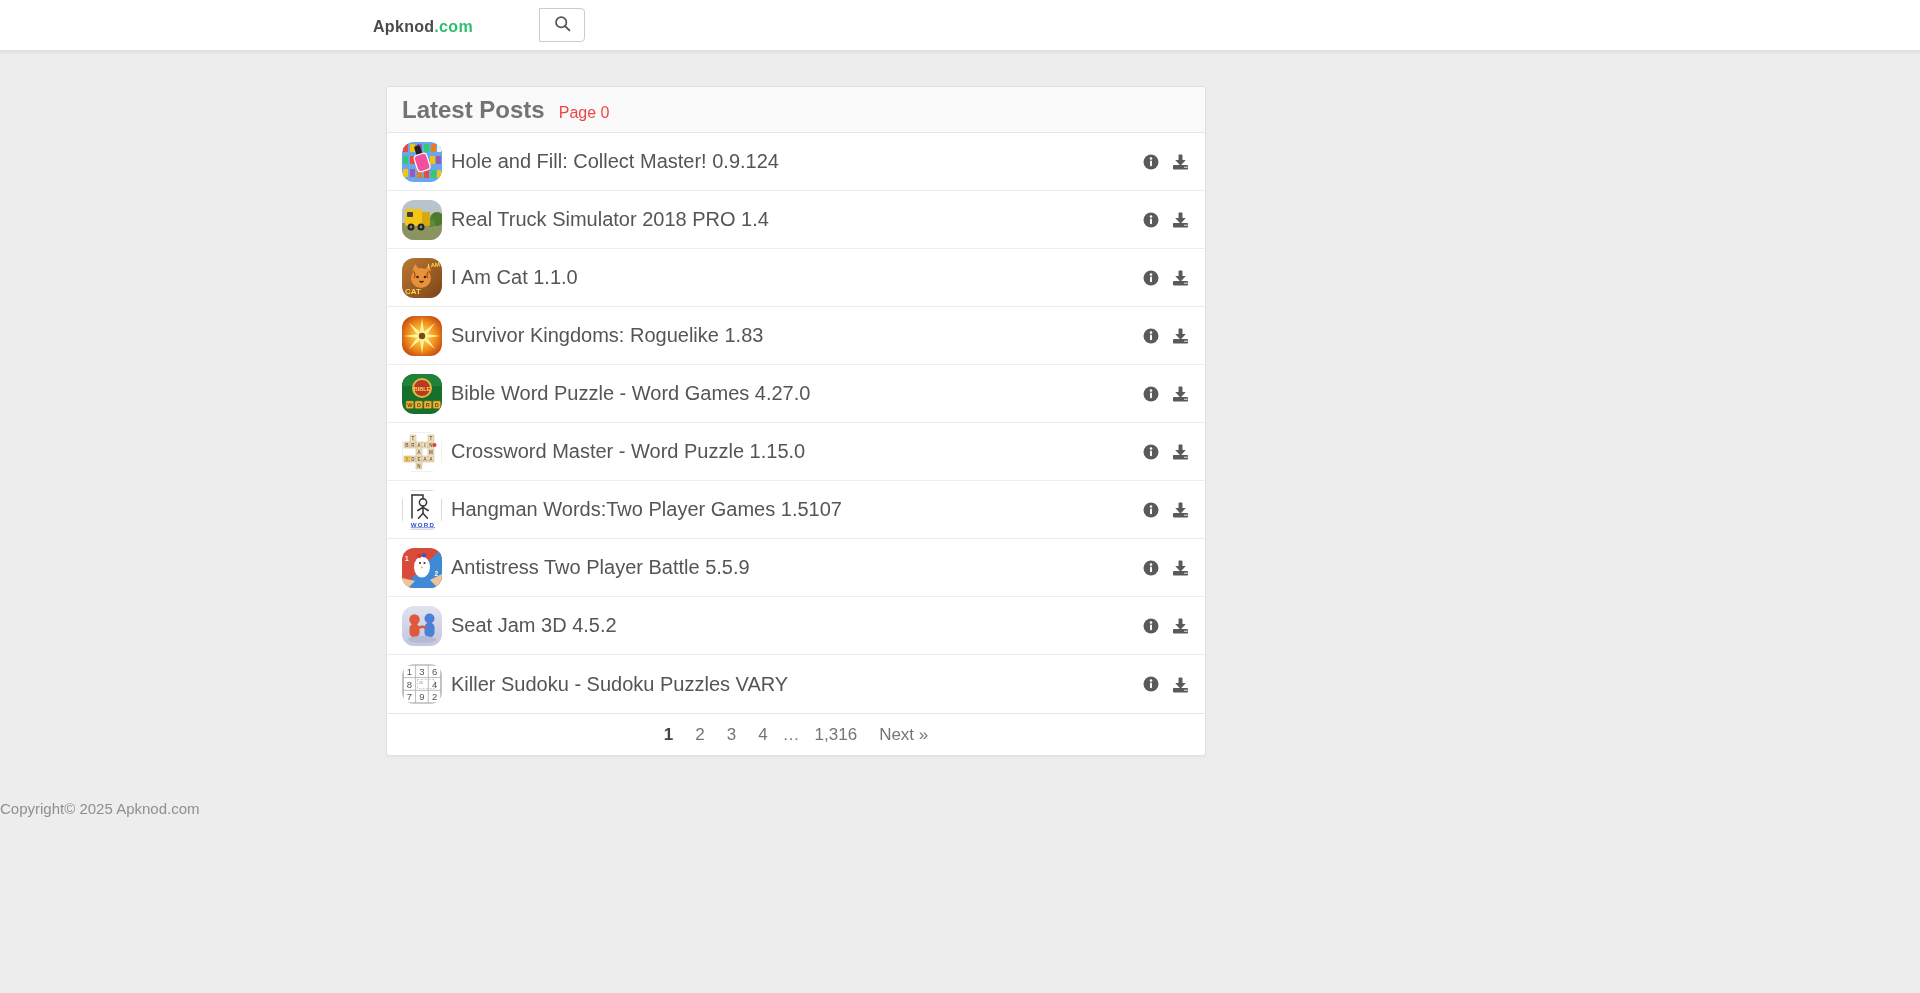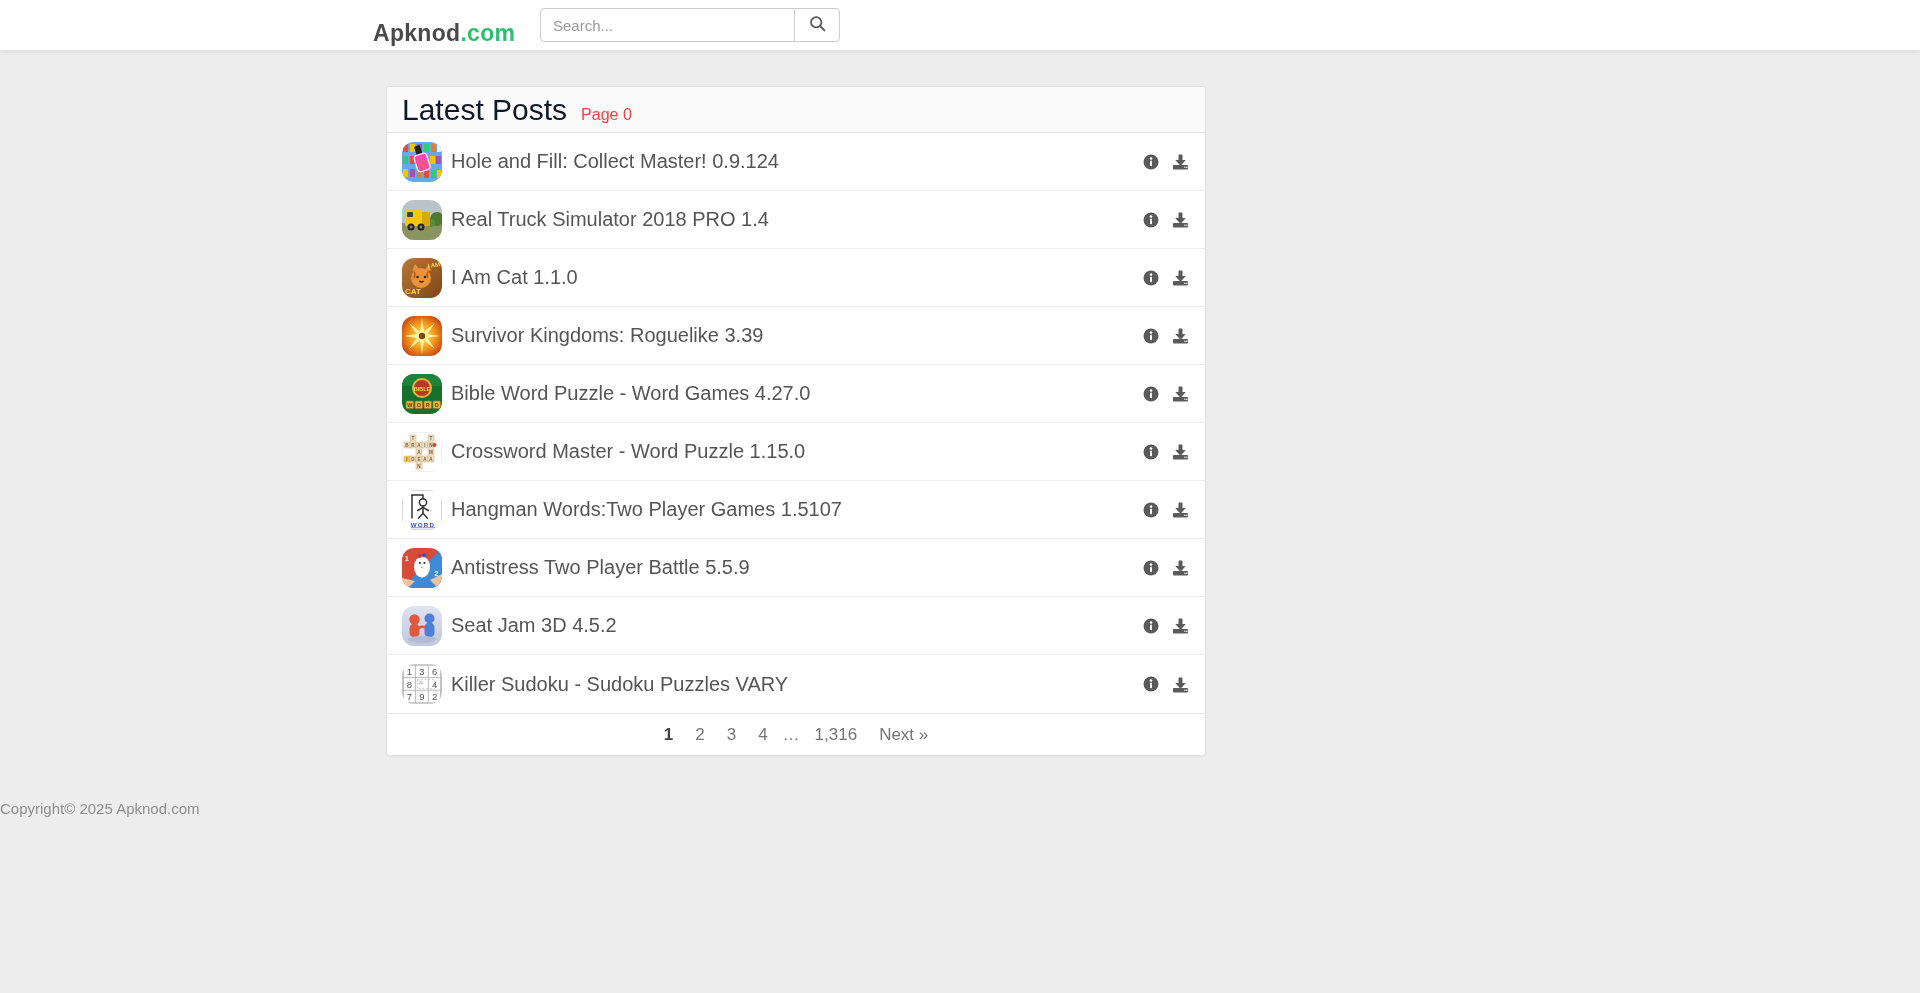--- a/index.html
+++ b/index.html
@@ -16,24 +16,24 @@
   .site-header {
     position: relative;
     height: 51px;
     background: #ffffff;
     border-bottom: 1px solid #e2e2e2;
     box-shadow: 0 2px 3px rgba(0,0,0,0.06);
   }
   .brand {
     position: absolute;
     left: 373px;
-    top: 8px;
+    top: 1px;
     height: 51px;
     line-height: 51px;
-    font-size: 23px;
+    font-size: 16px;
     font-weight: 700;
     letter-spacing: 0.3px;
     text-decoration: none;
     cursor: pointer;
   }
   .brand-name { color: #4a4a4a; }
   .brand-tld  { color: #2dbe70; }
 
   .searchbar {
     position: absolute;
@@ -80,23 +80,23 @@
     display: flex;
     align-items: baseline;
     height: 46px;
     padding: 0 15px;
     background: #fafafa;
     border-bottom: 1px solid #e6e6e6;
     border-radius: 3px 3px 0 0;
   }
   .card-title {
     margin: 0;
-    font-size: 30px;
-    font-weight: 400;
-    color: #0f172a;
+    font-size: 24px;
+    font-weight: 700;
+    color: #737373;
     line-height: 45px;
   }
   .page-note {
     margin-left: 14px;
     font-size: 16px;
     color: #ef4444;
   }
 
   .post-list { list-style: none; margin: 0; padding: 0; }
   .post-row {
@@ -160,21 +160,20 @@
   }
 </style>
 </head>
 <body>
 
 <header class="site-header">
   <a class="brand">
     <span class="brand-name">Apknod</span><span class="brand-tld">.com</span>
   </a>
   <div class="searchbar">
-    <input type="text" class="search-input" placeholder="Search..." style="">
     <button class="search-btn">
       <span>
         <svg width="19" height="19" viewBox="0 0 22 22">
           <circle cx="9.5" cy="9.5" r="6" fill="none" stroke="#555" stroke-width="2"></circle>
           <line x1="14" y1="14" x2="19" y2="19" stroke="#555" stroke-width="2.2" stroke-linecap="round"></line>
         </svg>
       </span>
     </button>
   </div>
 </header>
@@ -330,21 +329,21 @@
               <path d="M2 20 L16 18 L20 20 L16 22 Z"></path>
               <path d="M38 20 L24 18 L20 20 L24 22 Z"></path>
               <path d="M7 7 L17 15 L20 20 L14 17 Z"></path>
               <path d="M33 7 L23 15 L20 20 L26 17 Z"></path>
               <path d="M7 33 L17 25 L20 20 L14 23 Z"></path>
               <path d="M33 33 L23 25 L20 20 L26 23 Z"></path>
             </g>
             <circle cx="20" cy="20" r="3.2" fill="#7a4a12"></circle>
           </svg>
         </a>
-        <a class="post-title">Survivor Kingdoms: Roguelike 3.39</a>
+        <a class="post-title">Survivor Kingdoms: Roguelike 1.83</a>
         <span class="row-actions">
           <a class="icon-btn">
             <svg width="18" height="18" viewBox="0 0 24 24">
                 <circle cx="12" cy="12" r="10" fill="#5a5a5a"></circle>
                 <circle cx="12" cy="7.2" r="1.7" fill="#fff"></circle>
                 <rect x="10.7" y="10" width="2.6" height="7.5" rx="1.2" fill="#fff"></rect>
               </svg>
           </a>
           <a class="icon-btn">
             <svg width="19" height="19" viewBox="0 0 24 24">

